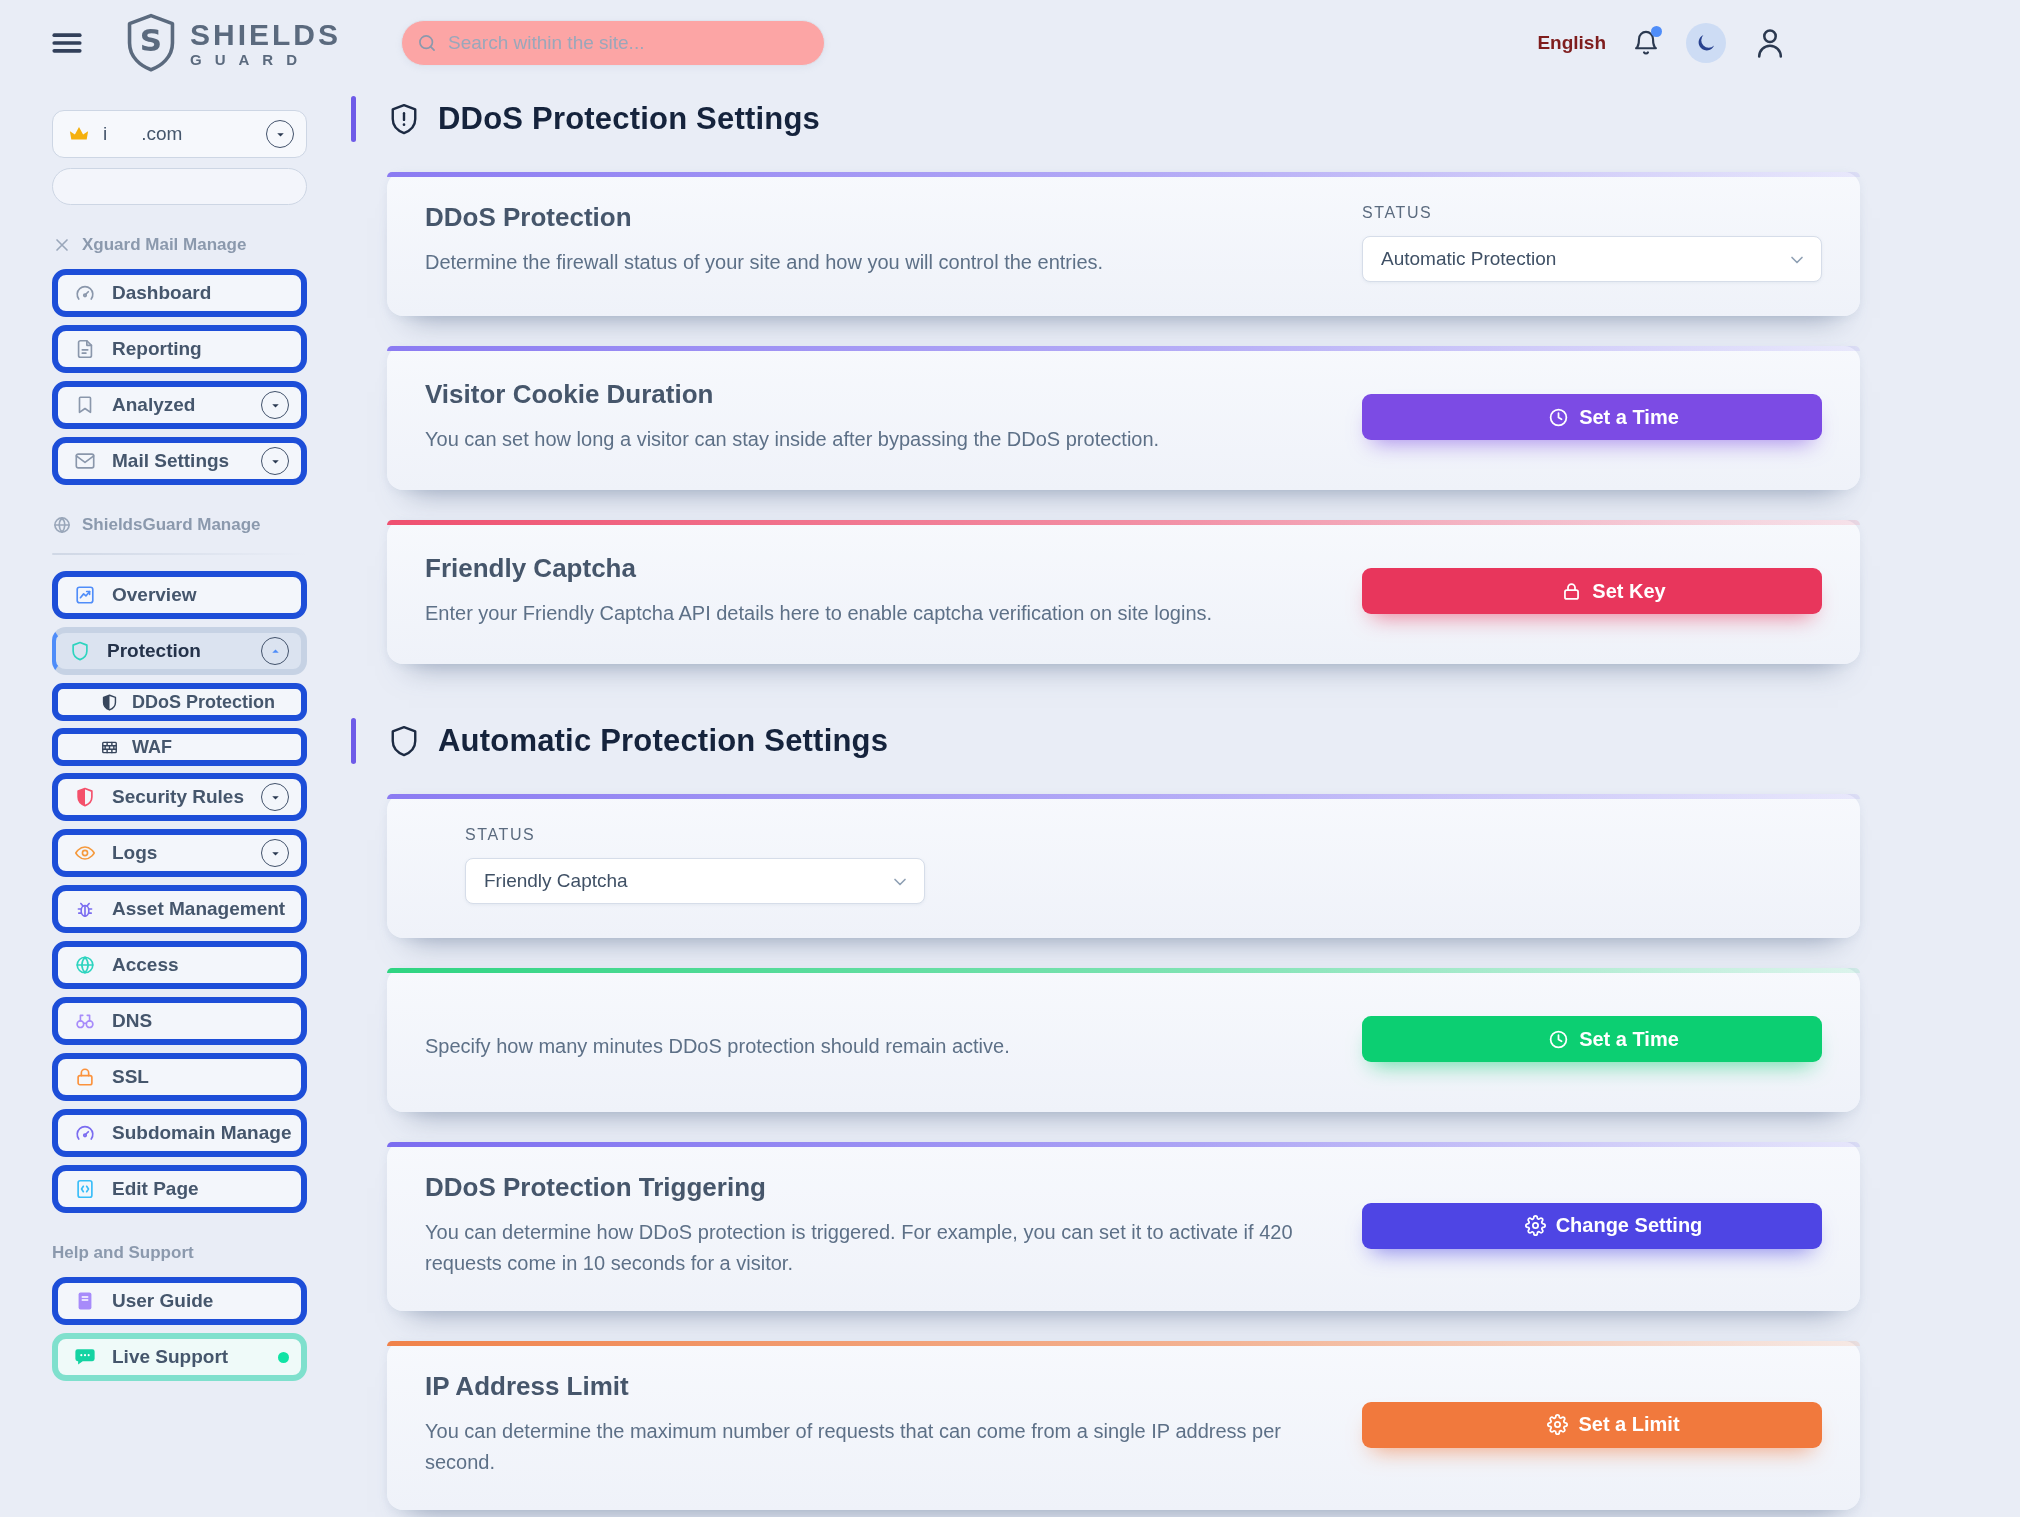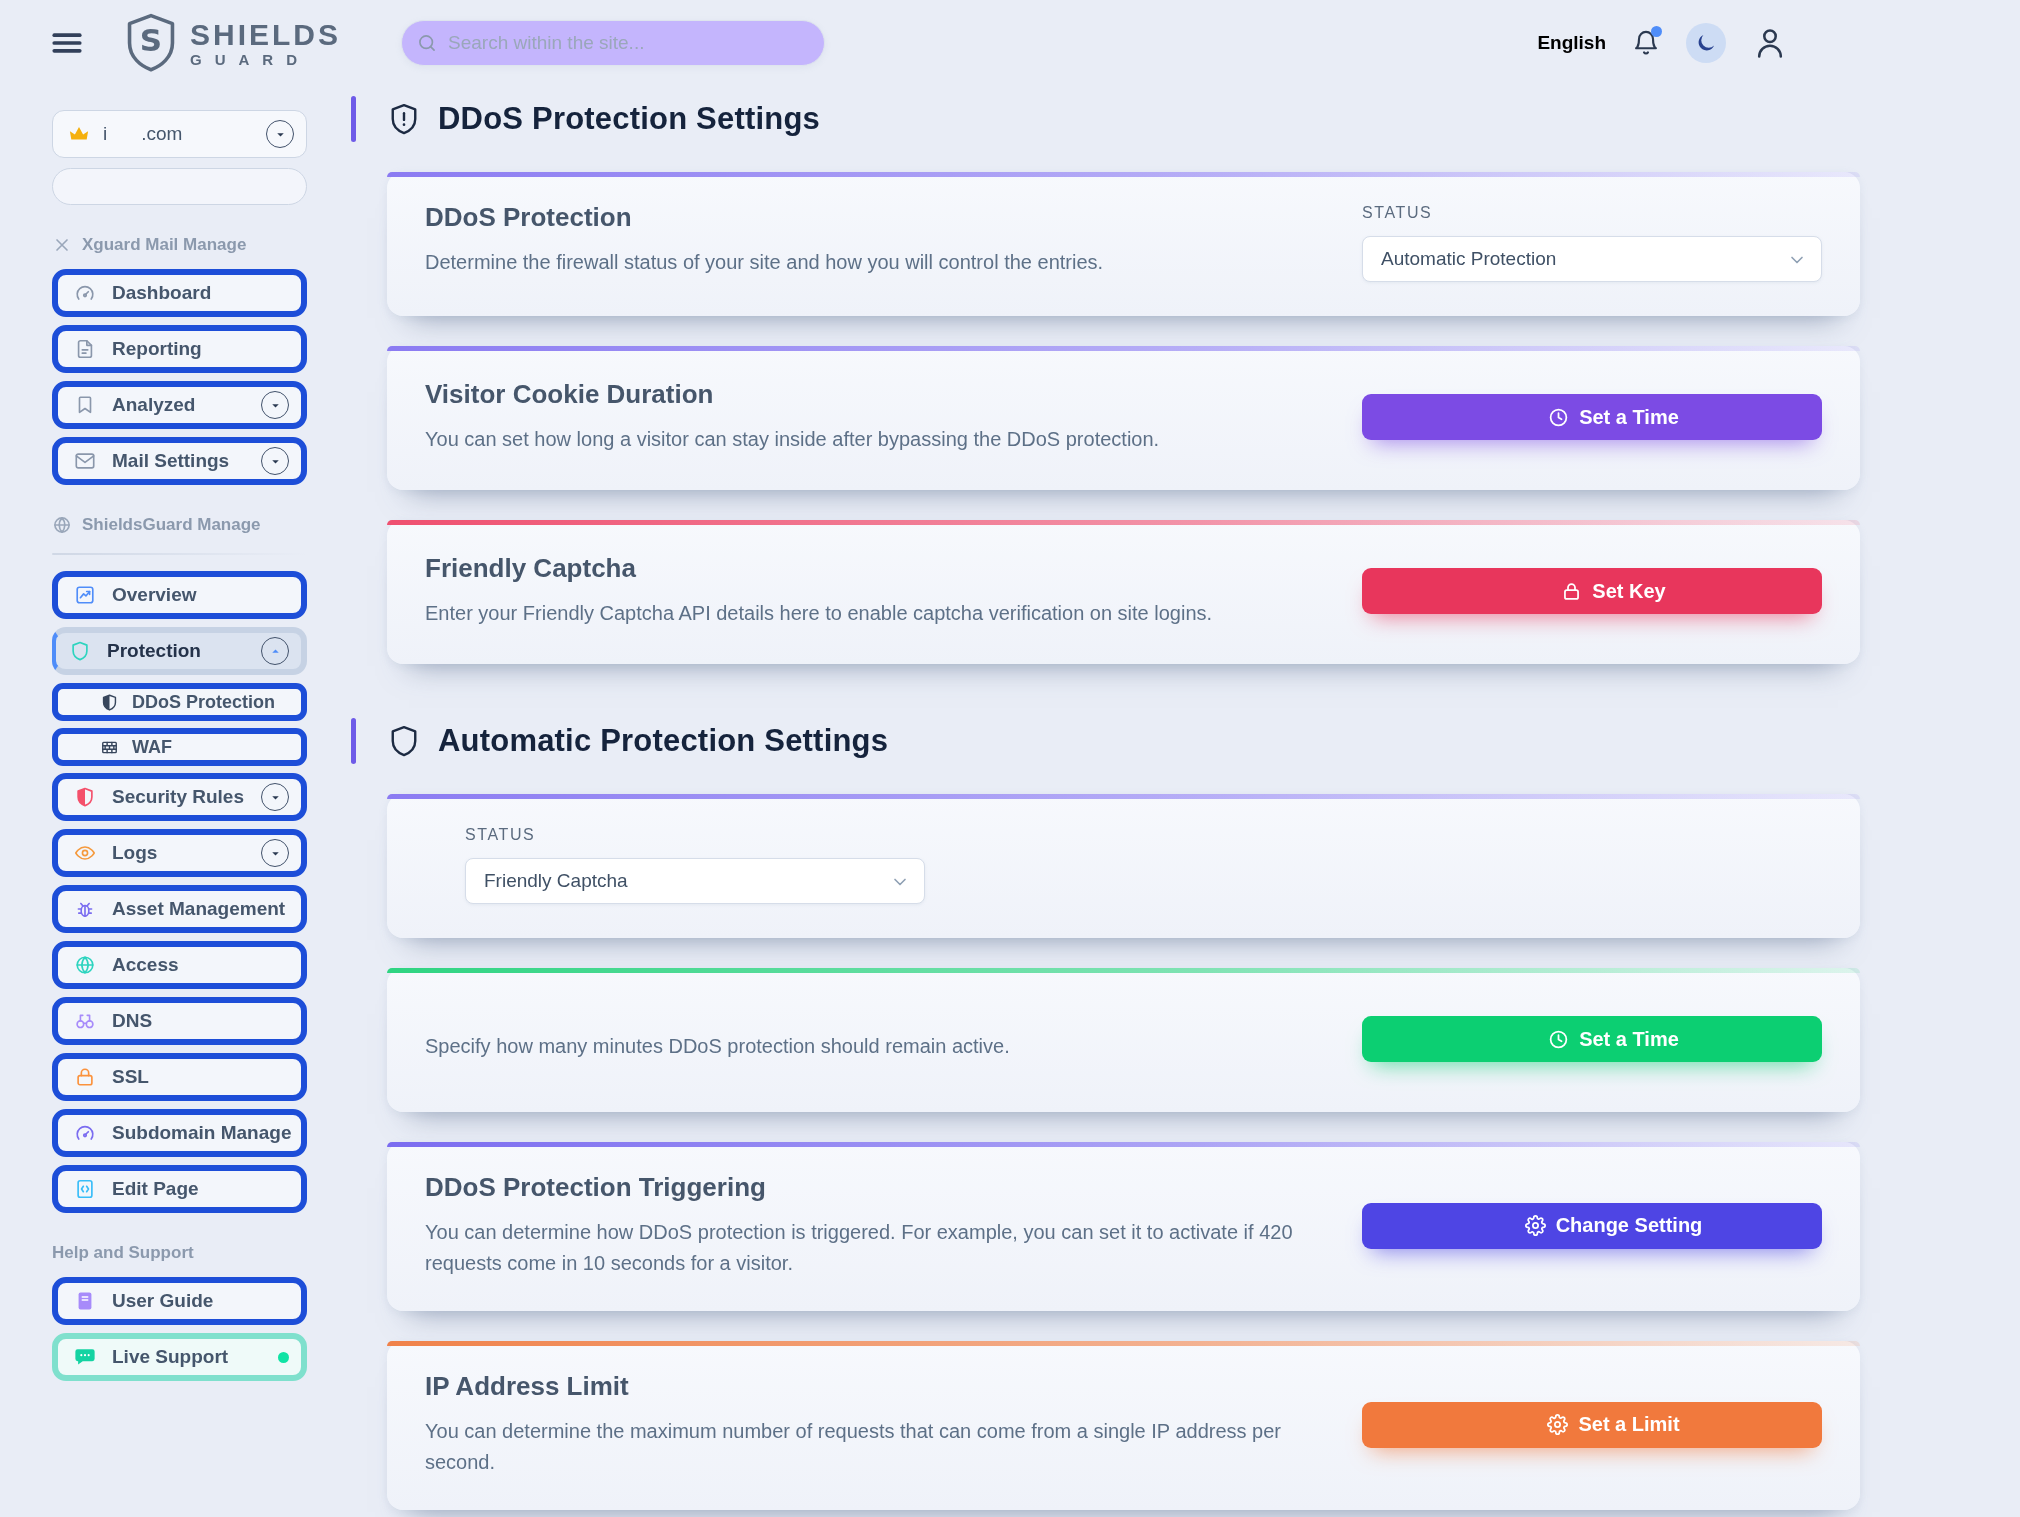--- a/index.html
+++ b/index.html
@@ -16,26 +16,26 @@
   .header { height:86px; display:flex; align-items:center; padding:0 232px 0 50px; }
   .hamburger { width:34px; height:34px; color:#32405a; cursor:pointer; }
   .logo { display:flex; align-items:center; gap:10px; margin-left:38px; color:#5b6a7e; }
   .logo .shield { width:58px; height:62px; }
   .logo-text .l1 { font-size:30px; font-weight:700; letter-spacing:3px; }
   .logo-text .l2 { font-size:15px; font-weight:600; letter-spacing:13px; margin-top:-1px; }
   .search-wrap { margin-left:60px; position:relative; width:424px; }
   .search-wrap .icon { position:absolute; left:16px; top:13px; width:20px; height:20px; color:#8b99ad; }
   .search-input {
     width:100%; height:46px; border-radius:23px; border:1px solid #dee4ee; outline:none;
-    background:#c4b5fd; padding:0 20px 0 46px; font-size:19px; color:#45566c;
+    background:#fca5a5; padding:0 20px 0 46px; font-size:19px; color:#45566c;
     box-shadow:0 2px 6px rgba(150,165,190,.12); font-family:inherit;
   }
   .search-input::placeholder { color:#9aa7ba; }
   .header-right { margin-left:auto; display:flex; align-items:center; gap:26px; }
-  .lang { font-size:19px; font-weight:600; color:#000000; cursor:pointer; }
+  .lang { font-size:19px; font-weight:600; color:#7f1d1d; cursor:pointer; }
   .bell-wrap { position:relative; width:28px; height:28px; color:#2b3950; cursor:pointer; }
   .bell-dot { position:absolute; top:-3px; right:-2px; width:11px; height:11px; border-radius:50%; background:#4f8df9; }
   .moon-toggle { width:40px; height:40px; border-radius:50%; background:#cddcf4; display:flex; align-items:center; justify-content:center; color:#27418f; cursor:pointer; }
   .moon-toggle .icon { width:22px; height:22px; }
   .user-btn { width:36px; height:36px; color:#2b3950; cursor:pointer; }
 
   
   .app-body { display:flex; align-items:flex-start; }
   .sidebar { width:255px; margin-left:52px; flex-shrink:0; padding-top:24px; }
   .main { flex:1; padding:10px 160px 0 80px; }

